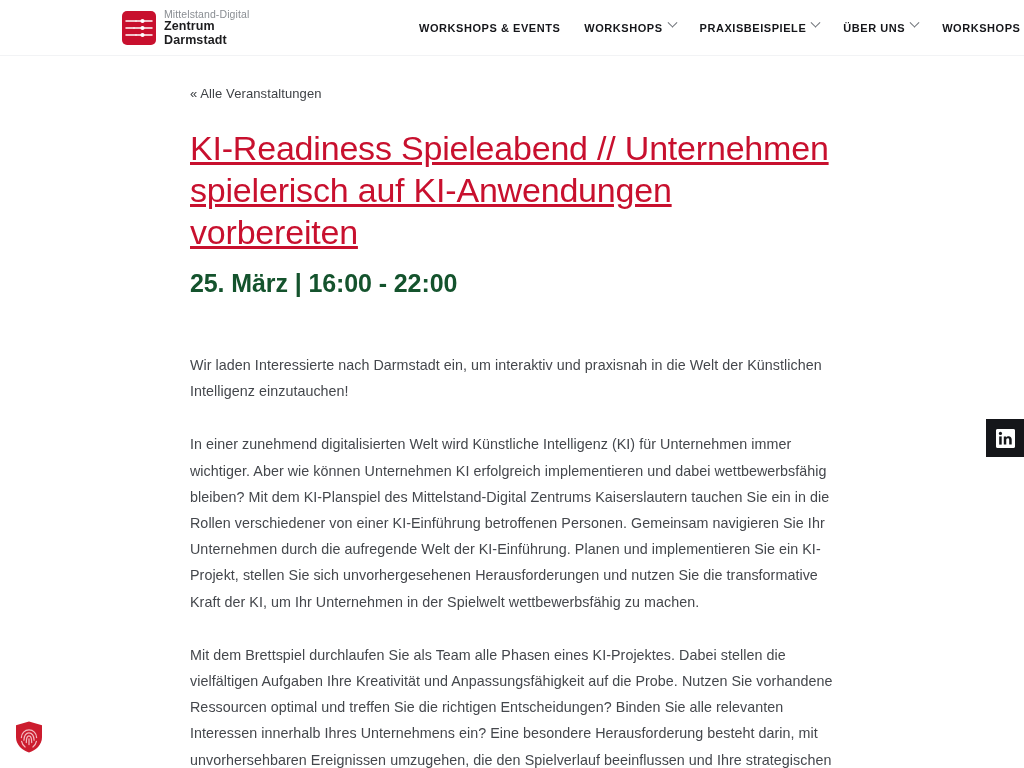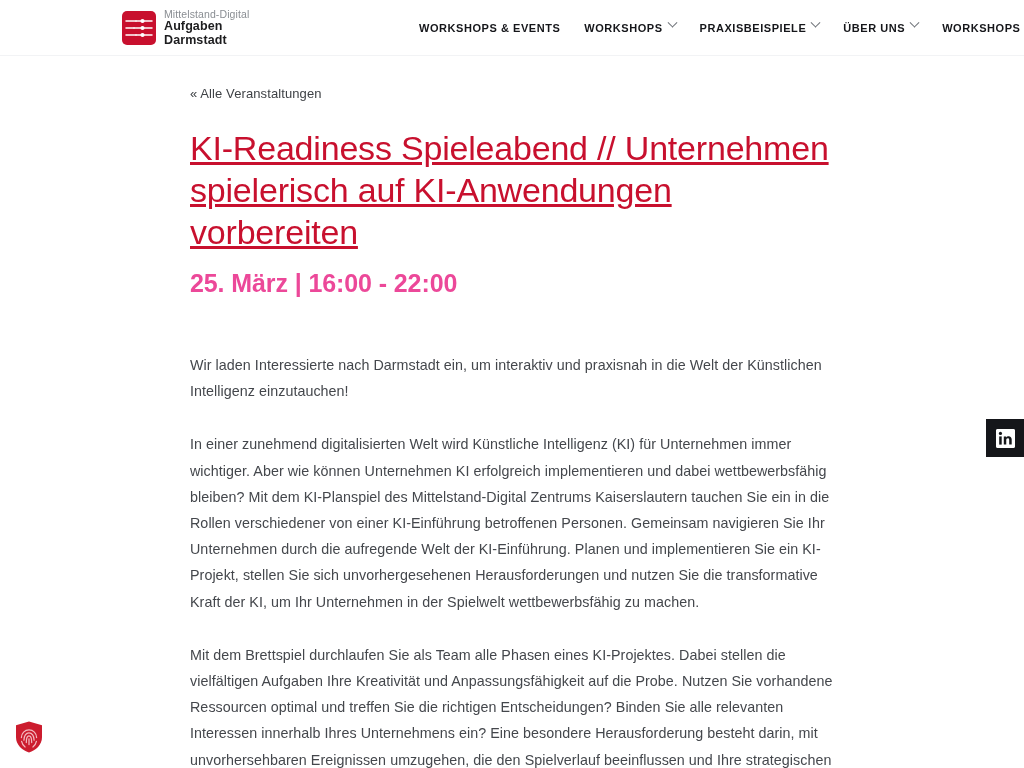--- a/index.html
+++ b/index.html
@@ -121,21 +121,21 @@
     letter-spacing: -0.2px;
     max-width: 660px;
     text-decoration: underline;
   }
 
   .event-date {
     margin: 14px 0 0 0;
     font-size: 25px;
     line-height: 32px;
     font-weight: 700;
-    color: #ec4899;
+    color: #14532d;
     letter-spacing: -0.1px;
   }
 
   .body-copy { margin-top: 53px; }
 
   .body-copy p {
     margin: 0 0 27px 0;
     font-size: 14.3px;
     line-height: 26.2px;
     color: #44474c;
@@ -194,21 +194,21 @@
         </g>
         <g fill="#ffffff">
           <circle cx="20.5" cy="10" r="2.1"></circle>
           <circle cx="20.5" cy="17" r="2.1"></circle>
           <circle cx="20.5" cy="24" r="2.1"></circle>
         </g>
       </svg>
     </span>
     <span class="brand-text">
       <span class="brand-line1">Mittelstand-Digital</span>
-      <span class="brand-line2">Aufgaben</span>
+      <span class="brand-line2">Zentrum</span>
       <span class="brand-line3">Darmstadt</span>
     </span>
   </a>
 
   <nav class="main-nav">
     <a class="nav-item">
       <span>WORKSHOPS &amp; EVENTS</span>
     </a>
     <a class="nav-item">
       <span>WORKSHOPS</span>

